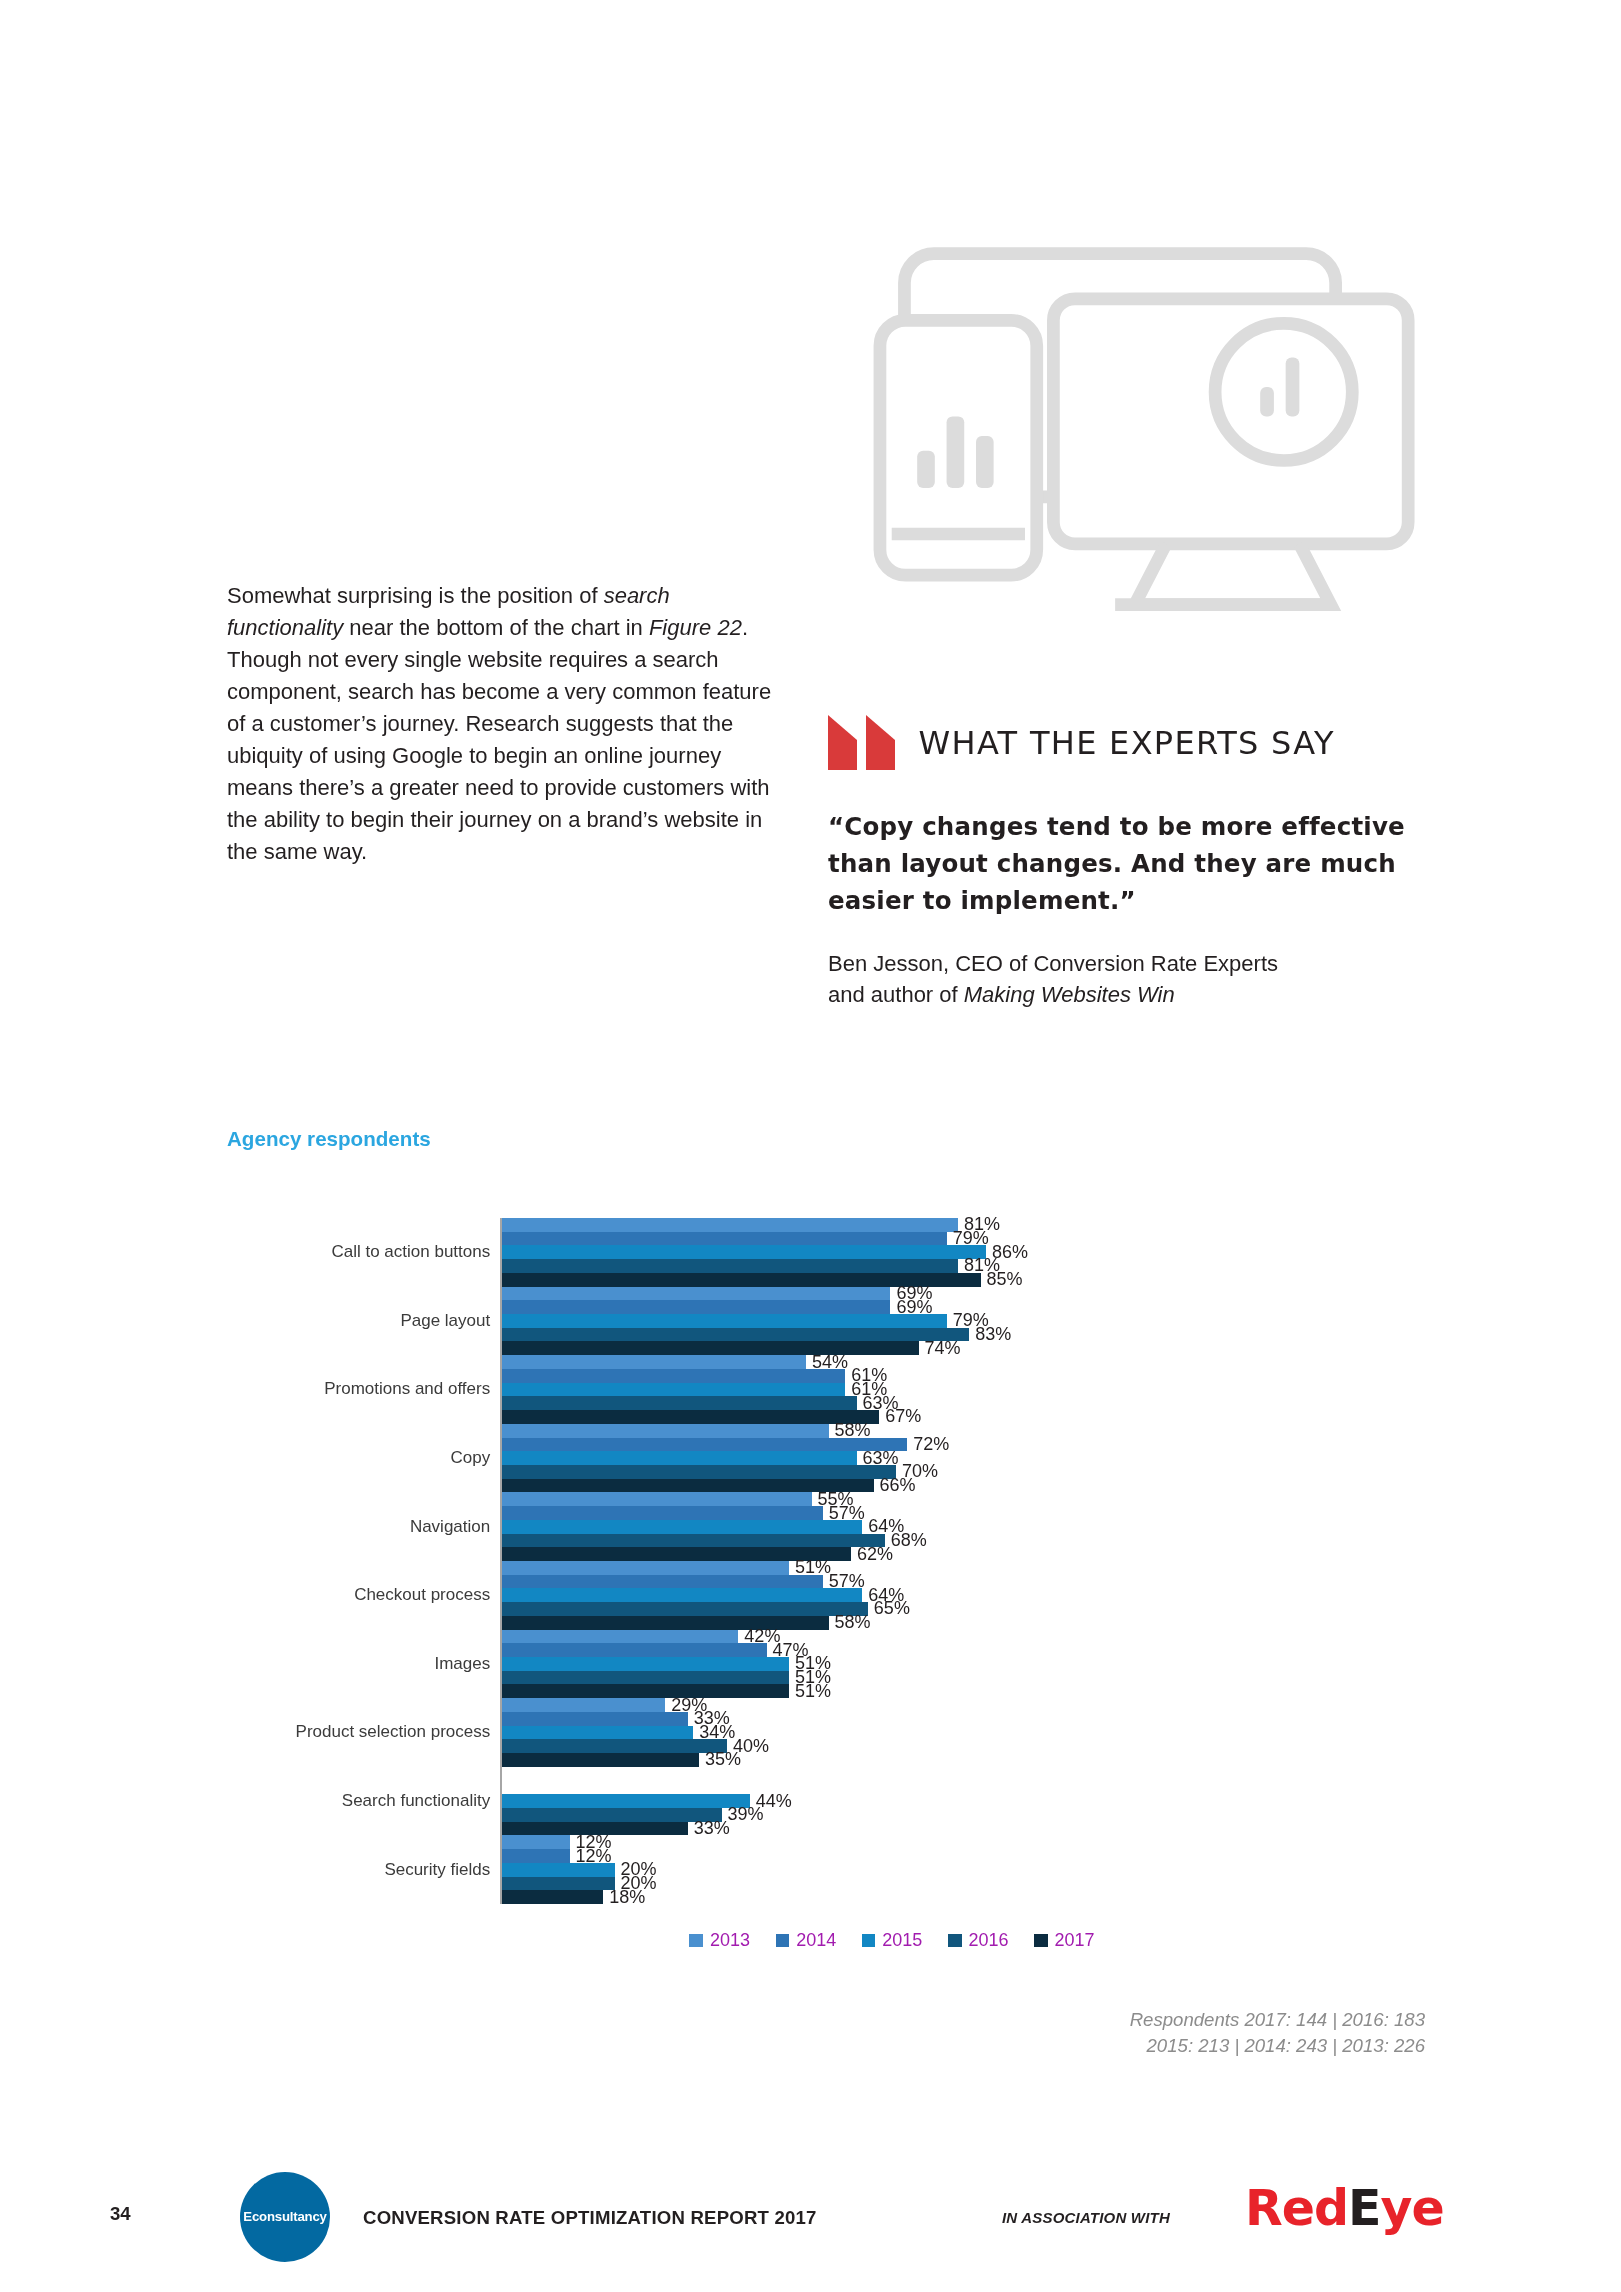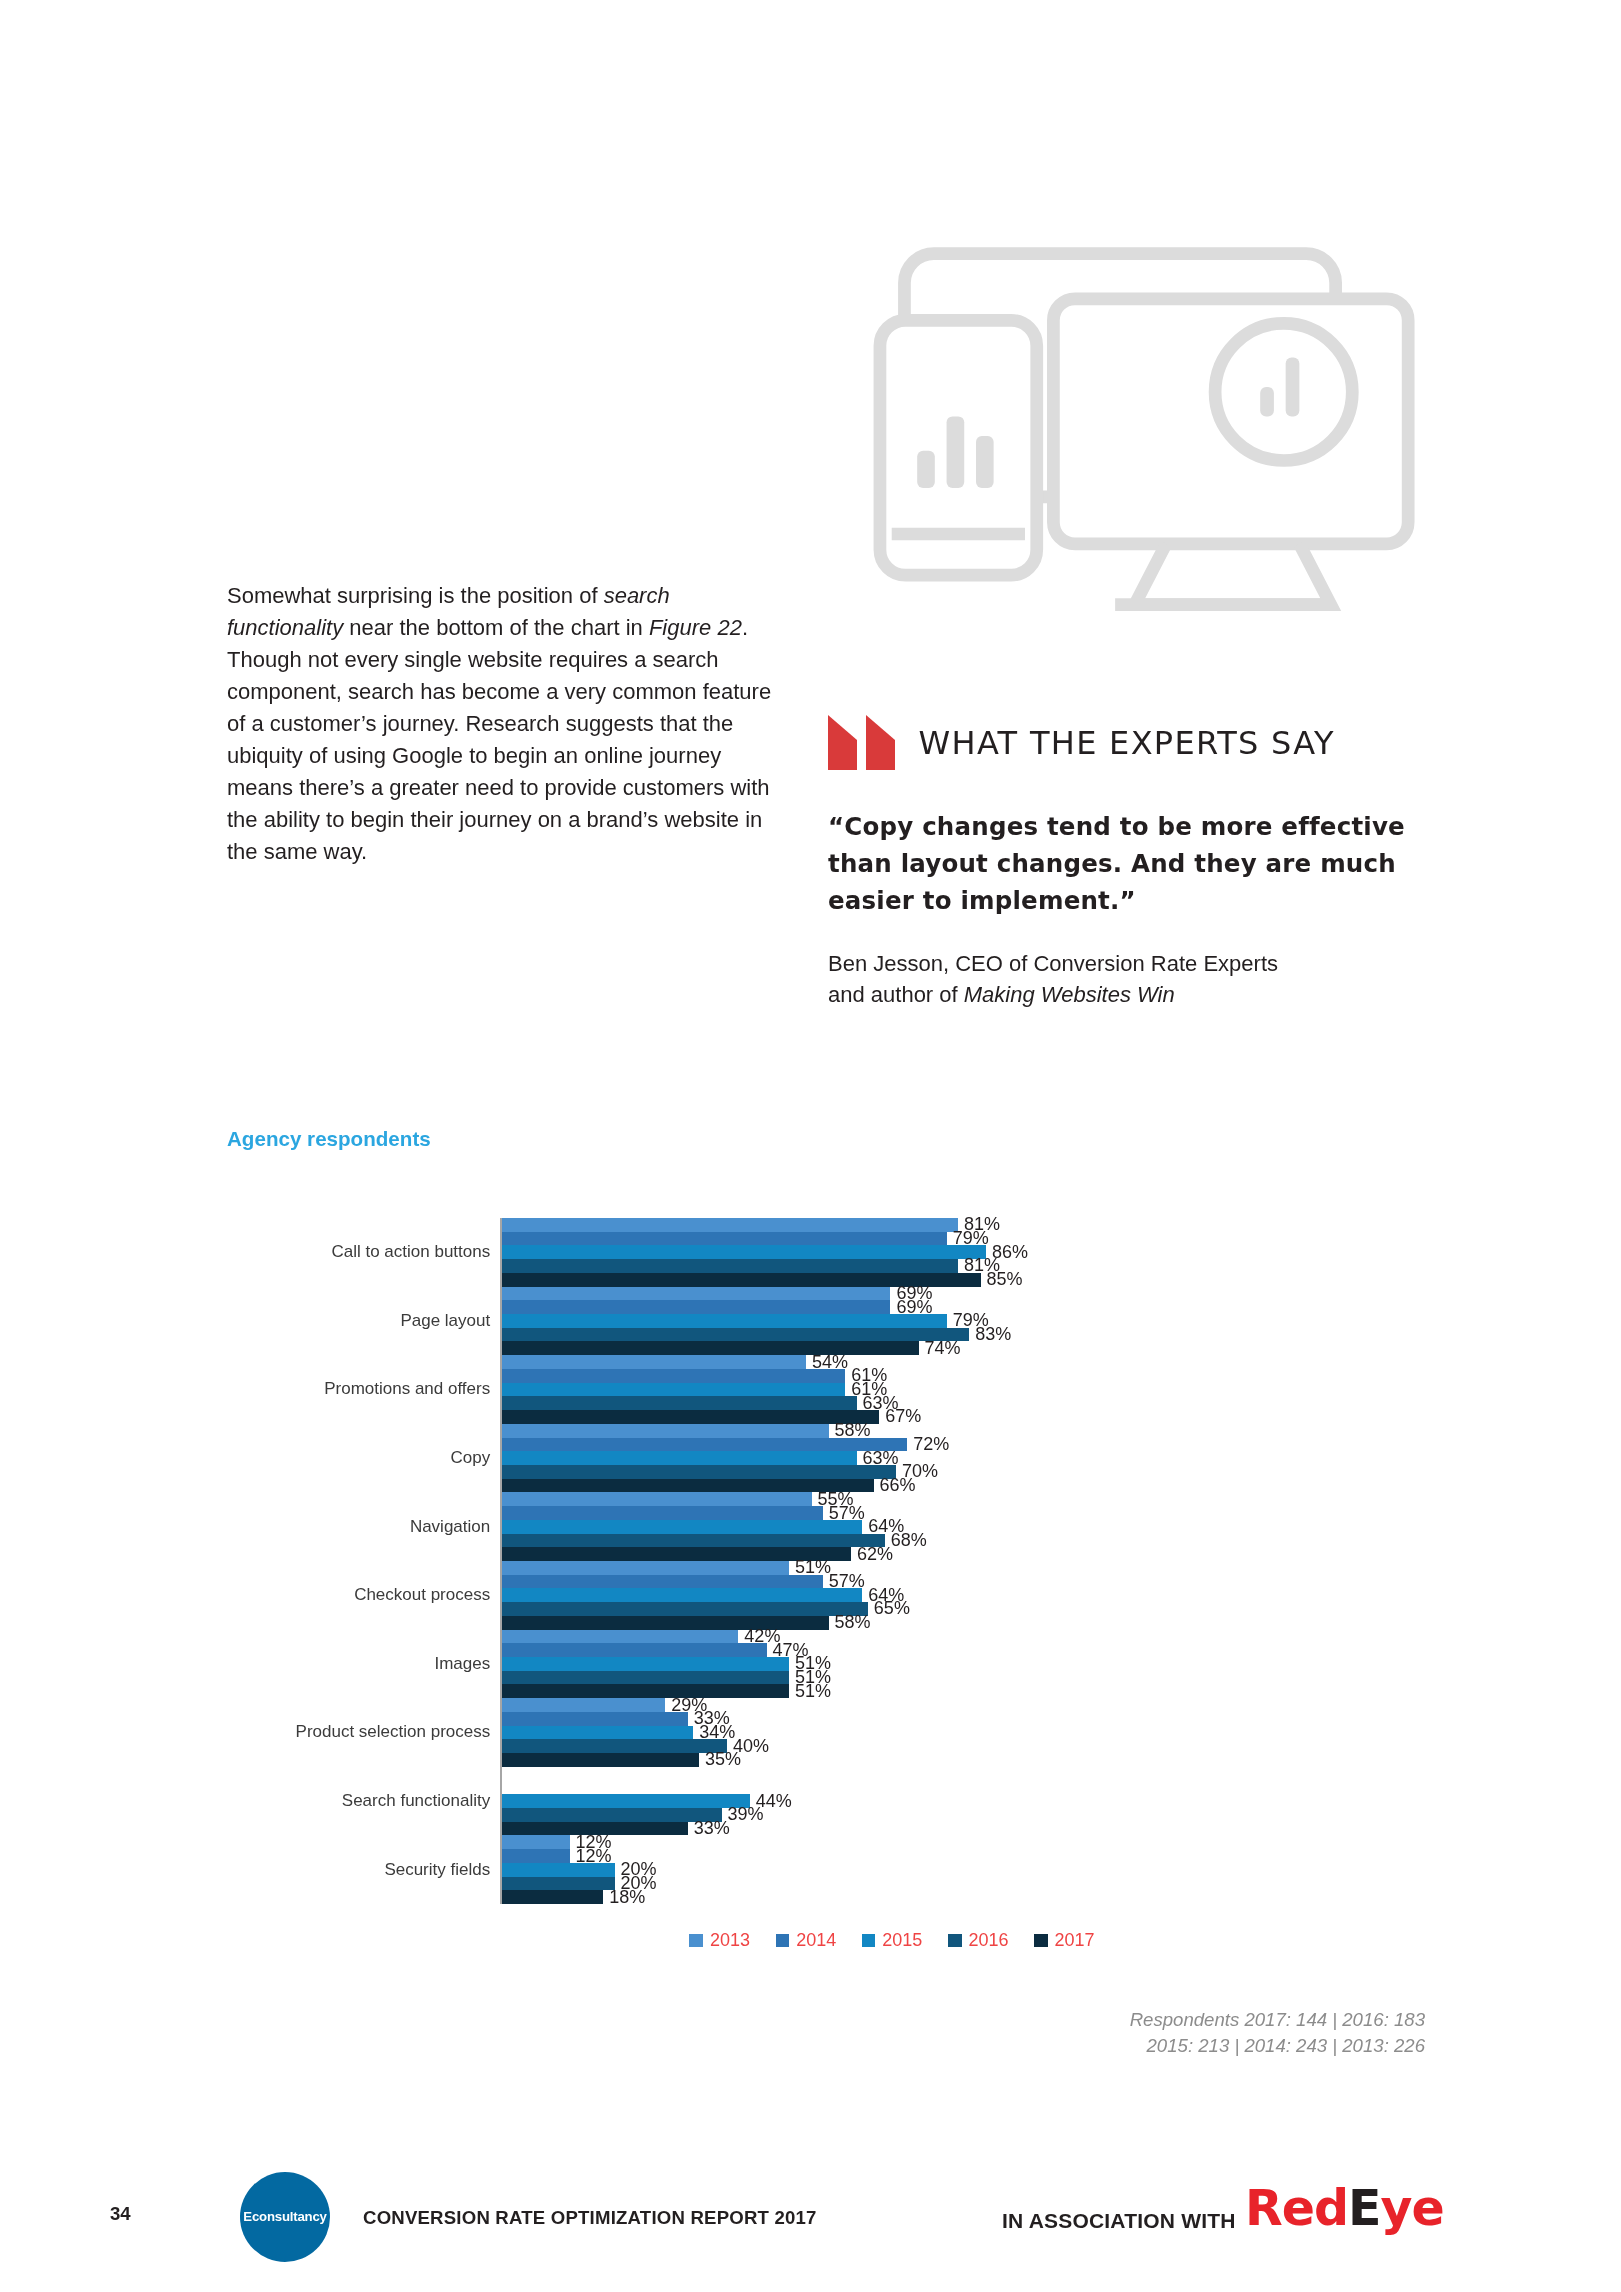--- a/index.html
+++ b/index.html
@@ -184,21 +184,21 @@
     bottom: 2px;
     display: flex;
     justify-content: center;
     gap: 25.5px;
   }
   .legend-item {
     display: flex;
     align-items: center;
     gap: 6.9px;
     font-size: 18px;
-    color: #ef4444;
+    color: #a21caf;
   }
   .legend-swatch {
     width: 13.7px;
     height: 13.7px;
     display: block;
   }
 
   .respondents {
     position: absolute;
     right: 196px;
@@ -250,24 +250,25 @@
     top: 51px;
     font-size: 18.6px;
     font-weight: bold;
     letter-spacing: 0.2px;
     color: #231f20;
   }
   .assoc {
     position: absolute;
     left: 1002px;
     top: 53px;
-    font-size: 21px;
+    font-size: 15px;
     font-weight: bold;
     letter-spacing: 0.2px;
     color: #231f20;
+    font-style: italic;
   }
   .redeye {
     position: absolute;
     left: 1245px;
     top: 23.5px;
     font-size: 49px;
     font-weight: bold;
     letter-spacing: -1px;
     line-height: 57px;
     font-family: "DejaVu Sans", sans-serif;

